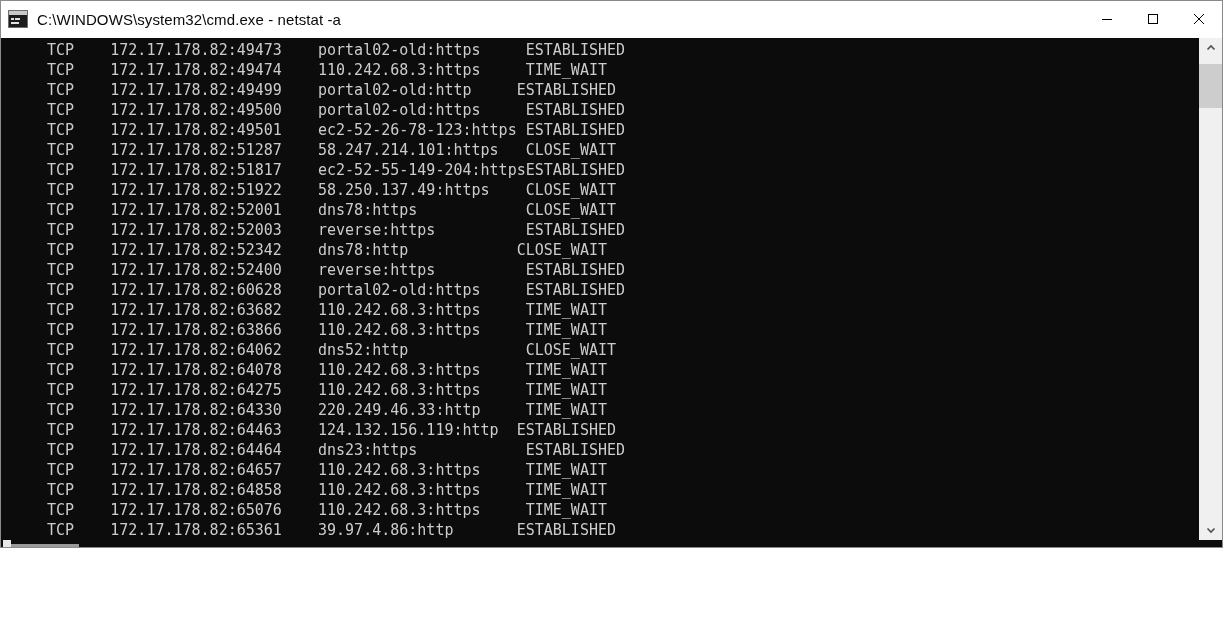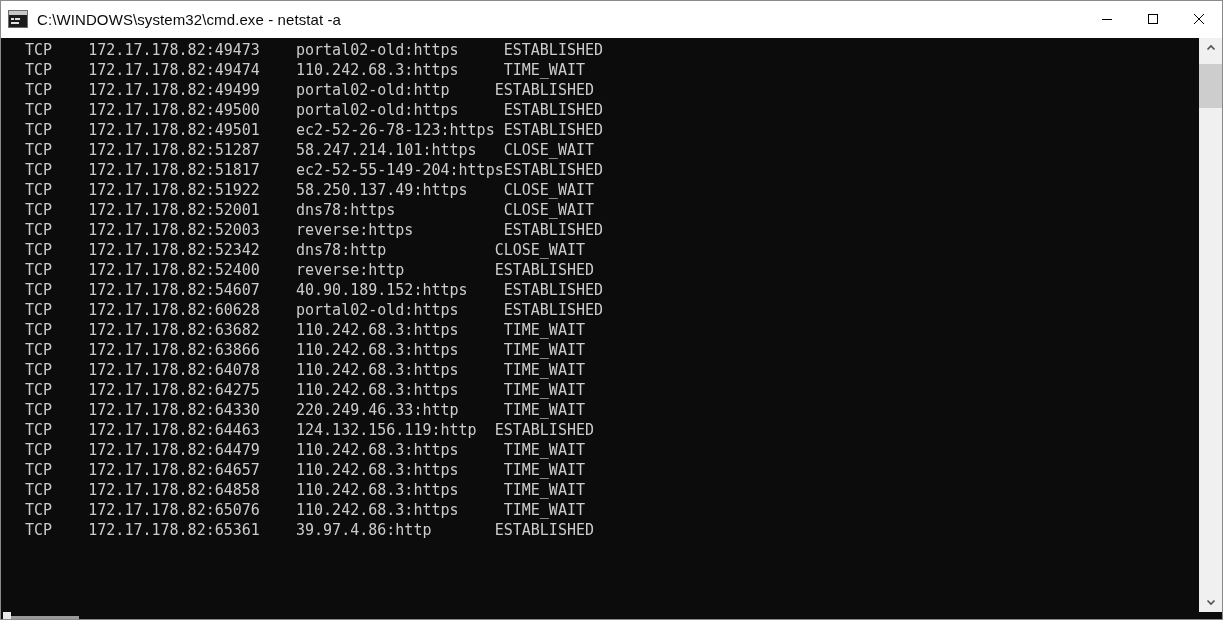--- a/index.html
+++ b/index.html
@@ -11,21 +11,21 @@
   body {
     width: 1223px;
     height: 638px;
     overflow: hidden;
     font-family: "Liberation Sans", sans-serif;
   }
 
   .window {
     position: relative;
     width: 1223px;
-    height: 620px;
+    height: 548px;
     box-sizing: border-box;
     border: 1px solid #8a8a8a;
     background: #0c0c0c;
     display: flex;
     flex-direction: column;
     overflow: hidden;
   }
 
   
   .titlebar {
@@ -109,20 +109,21 @@
     min-height: 0;
     background: #0c0c0c;
   }
   .console {
     flex: 1 1 auto;
     position: relative;
     background: #0c0c0c;
     overflow: hidden;
     padding-top: 2px;
     min-width: 0;
+    margin-left: 22px;
   }
   .line {
     font-family: "DejaVu Sans Mono", "Liberation Mono", monospace;
     font-size: 15px;
     line-height: 20px;
     height: 20px;
     color: #cccccc;
     white-space: pre;
     letter-spacing: 0px;
     padding-left: 6px;
@@ -226,30 +227,30 @@
         <div class="line">  TCP    172.17.178.82:49474    110.242.68.3:https     TIME_WAIT</div>
         <div class="line">  TCP    172.17.178.82:49499    portal02-old:http     ESTABLISHED</div>
         <div class="line">  TCP    172.17.178.82:49500    portal02-old:https     ESTABLISHED</div>
         <div class="line">  TCP    172.17.178.82:49501    ec2-52-26-78-123:https ESTABLISHED</div>
         <div class="line">  TCP    172.17.178.82:51287    58.247.214.101:https   CLOSE_WAIT</div>
         <div class="line">  TCP    172.17.178.82:51817    ec2-52-55-149-204:httpsESTABLISHED</div>
         <div class="line">  TCP    172.17.178.82:51922    58.250.137.49:https    CLOSE_WAIT</div>
         <div class="line">  TCP    172.17.178.82:52001    dns78:https            CLOSE_WAIT</div>
         <div class="line">  TCP    172.17.178.82:52003    reverse:https          ESTABLISHED</div>
         <div class="line">  TCP    172.17.178.82:52342    dns78:http            CLOSE_WAIT</div>
-        <div class="line">  TCP    172.17.178.82:52400    reverse:http          ESTABLISHED</div>
-        <div class="line">  TCP    172.17.178.82:54607    40.90.189.152:https    ESTABLISHED</div>
+        <div class="line">  TCP    172.17.178.82:52400    reverse:https          ESTABLISHED</div>
         <div class="line">  TCP    172.17.178.82:60628    portal02-old:https     ESTABLISHED</div>
         <div class="line">  TCP    172.17.178.82:63682    110.242.68.3:https     TIME_WAIT</div>
         <div class="line">  TCP    172.17.178.82:63866    110.242.68.3:https     TIME_WAIT</div>
+        <div class="line">  TCP    172.17.178.82:64062    dns52:http             CLOSE_WAIT</div>
         <div class="line">  TCP    172.17.178.82:64078    110.242.68.3:https     TIME_WAIT</div>
         <div class="line">  TCP    172.17.178.82:64275    110.242.68.3:https     TIME_WAIT</div>
         <div class="line">  TCP    172.17.178.82:64330    220.249.46.33:http     TIME_WAIT</div>
         <div class="line">  TCP    172.17.178.82:64463    124.132.156.119:http  ESTABLISHED</div>
-        <div class="line">  TCP    172.17.178.82:64479    110.242.68.3:https     TIME_WAIT</div>
+        <div class="line">  TCP    172.17.178.82:64464    dns23:https            ESTABLISHED</div>
         <div class="line">  TCP    172.17.178.82:64657    110.242.68.3:https     TIME_WAIT</div>
         <div class="line">  TCP    172.17.178.82:64858    110.242.68.3:https     TIME_WAIT</div>
         <div class="line">  TCP    172.17.178.82:65076    110.242.68.3:https     TIME_WAIT</div>
         <div class="line">  TCP    172.17.178.82:65361    39.97.4.86:http       ESTABLISHED</div>
       </div>
 
     <div class="vscroll">
       <div class="sb-arrow">
         <svg width="10" height="10" viewBox="0 0 10 10">
           <polyline points="1.5,6.5 5,3 8.5,6.5" fill="none" stroke="#505050" stroke-width="1.6"></polyline>

